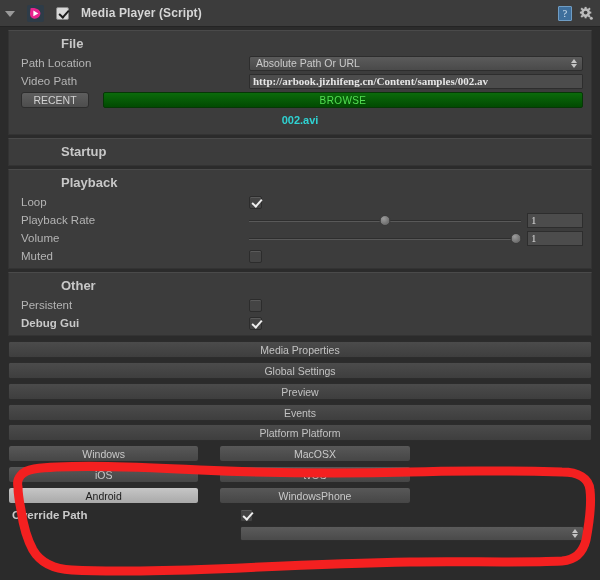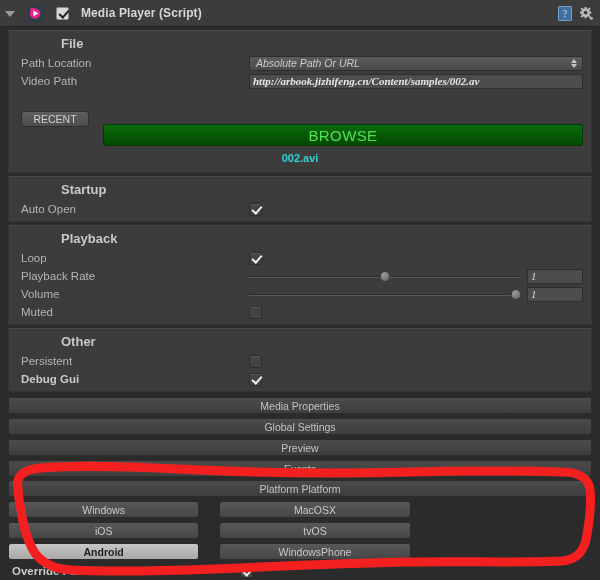--- a/index.html
+++ b/index.html
@@ -72,21 +72,21 @@
   }
   .row {
     height: 18px; display: flex; align-items: center;
     padding-left: 12px; padding-right: 8px;
   }
   .lbl {
     font-size: 11.5px; color: #b4b4b4; width: 228px; flex: 0 0 228px;
     white-space: nowrap; overflow: hidden;
   }
   .lbl.bold { font-weight: bold; color: #c9c9c9; }
-  .field { flex: 1 1 auto; display: flex; align-items: center; font-style: italic; }
+  .field { flex: 1 1 auto; display: flex; align-items: center; }
 
   
   .cb {
     width: 13px; height: 13px; flex: 0 0 13px;
     background: #444444;
     border: 1px solid #2c2c2c;
     border-radius: 2px;
     box-shadow: inset 0 1px 0 #5a5a5a;
     position: relative;
   }
@@ -129,27 +129,26 @@
   
   .btnrow { display: flex; align-items: center; padding: 2px 8px 2px 12px; gap: 14px; }
   .btn-recent {
     width: 68px; height: 16px;
     background: linear-gradient(#5e5e5e, #4d4d4d);
     border: 1px solid #2d2d2d; border-radius: 3px;
     font-size: 10.5px; color: #d2d2d2;
     display: flex; align-items: center; justify-content: center;
   }
   .btn-browse {
-    flex: 1 1 auto; height: 22px;
+    flex: 1 1 auto; height: 16px;
     background: linear-gradient(#0b6b0b, #014a01);
     border: 1px solid #063706; border-radius: 2px;
-    font-size: 15px; color: #53e053;
+    font-size: 10px; color: #53e053;
     display: flex; align-items: center; justify-content: center;
     letter-spacing: .4px;
-    margin-top: 32px;
   }
   .filename {
     text-align: center; font-size: 11px; font-weight: bold;
     color: #2fd3d3; padding: 4px 0 5px 0;
   }
 
   
   .slider { flex: 1 1 auto; height: 13px; position: relative; margin-right: 6px; }
   .slider .track {
     position: absolute; left: 0; right: 0; top: 6px; height: 2px;
@@ -186,21 +185,21 @@
   .plat-btn {
     flex: 0 0 calc(33.333% - 3.34px);
     height: 17px;
     background: linear-gradient(#585858, #464646);
     border: 1px solid #2b2b2b; border-radius: 3px;
     display: flex; align-items: center; justify-content: center;
     font-size: 10.5px; color: #c9c9c9;
   }
   .plat-btn.active {
     background: linear-gradient(#c6c6c6, #a9a9a9);
-    color: #1d1d1d; font-weight: bold;
+    color: #1d1d1d; font-weight: normal;
   }
 
   
   .tail { margin: 2px 8px 0 8px; }
   .tail .row { padding-left: 4px; }
 
   
   .annot { position: absolute; left: 0; top: 0; pointer-events: none; }
 </style>
 </head>
@@ -263,26 +262,20 @@
     <div class="btnrow">
       <div class="btn-recent">RECENT</div>
       <div class="btn-browse">BROWSE</div>
     </div>
 
     <div class="filename">002.avi</div>
   </div>
 
   <div class="panel">
     <div class="grp-title">Startup</div>
-    <div class="row">
-      <div class="lbl">Auto Open</div>
-      <div class="field">
-          <div class="cb on"></div>
-        </div>
-    </div>
   </div>
 
   <div class="panel">
     <div class="grp-title">Playback</div>
 
     <div class="row">
       <div class="lbl">Loop</div>
       <div class="field">
           <div class="cb on"></div>
         </div>

